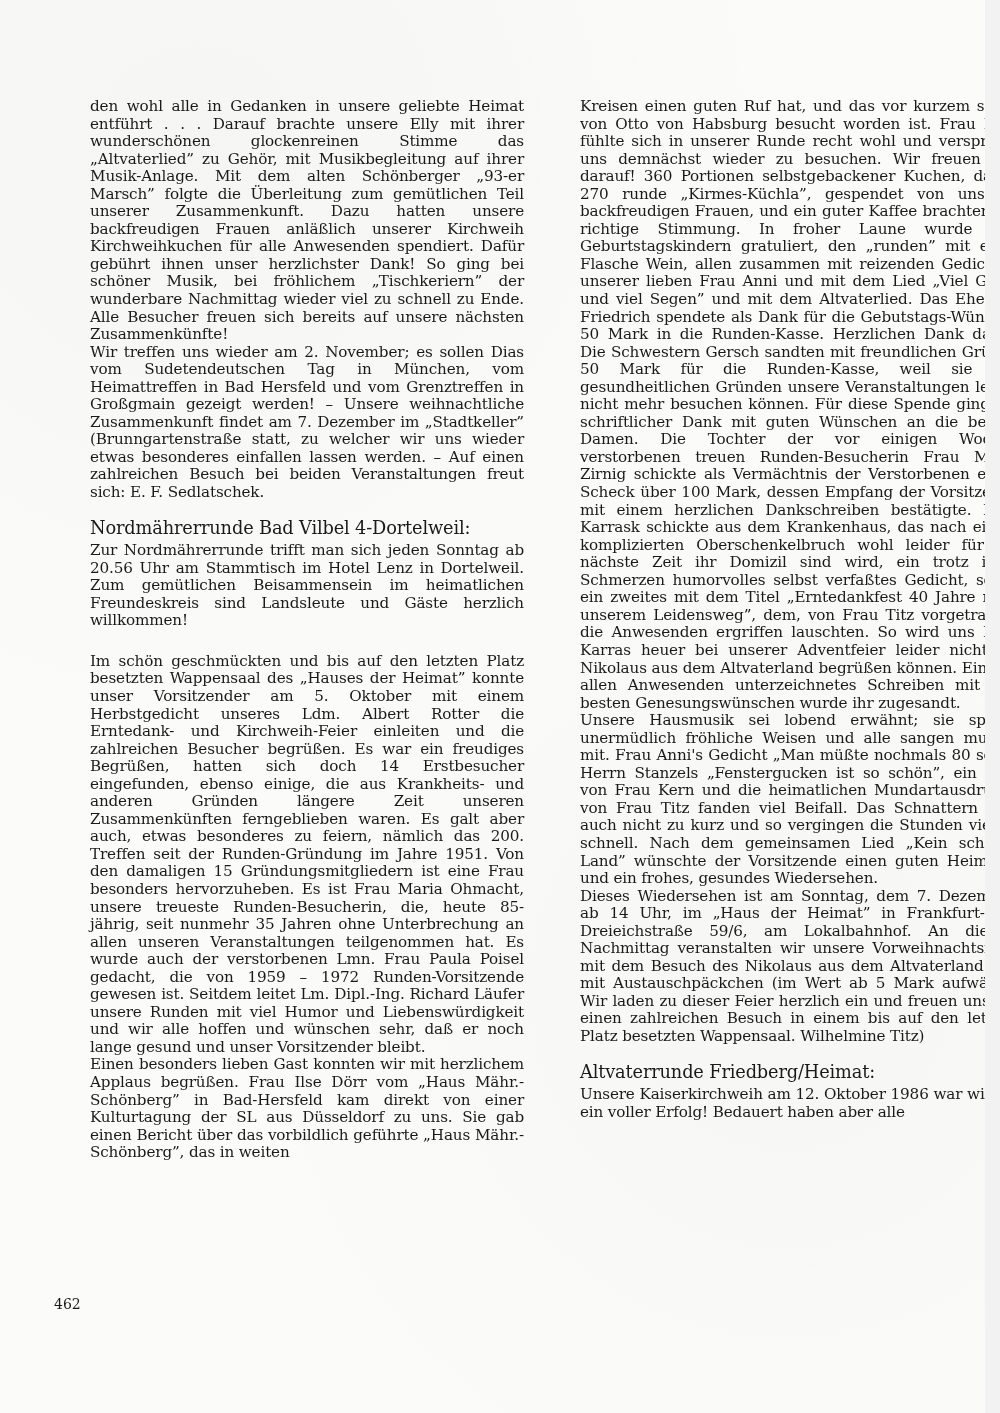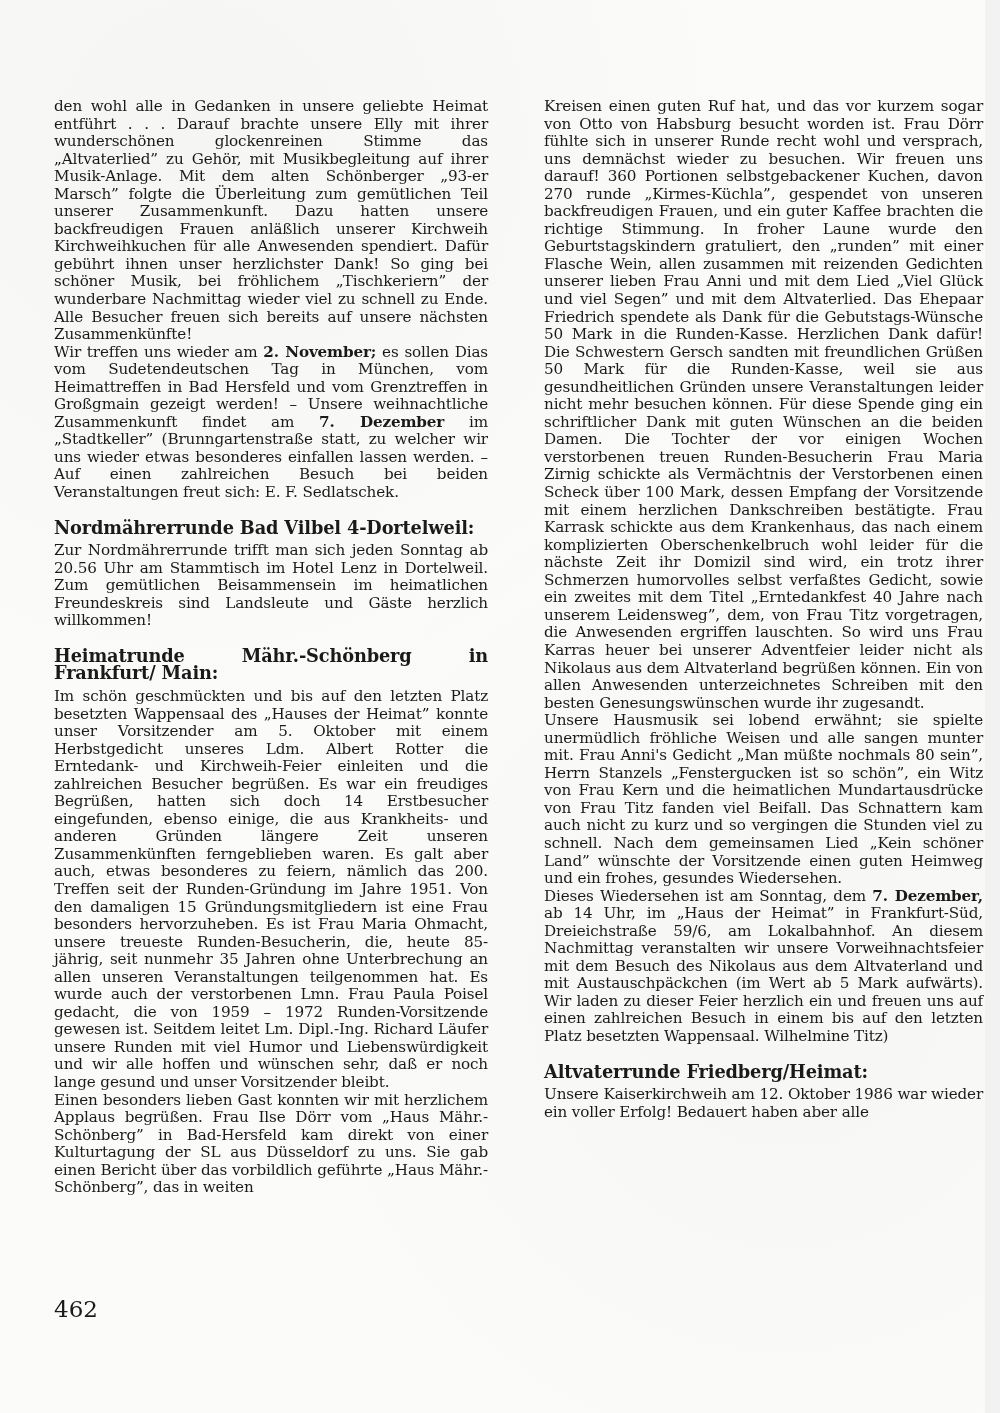--- a/index.html
+++ b/index.html
@@ -35,72 +35,72 @@
     .col {
       position: absolute;
       top: 98px;
       font-family: "DejaVu Serif", "Liberation Serif", serif;
       font-size: 15.2px;
       line-height: 17.55px;
       color: #1a1a1a;
       text-align: justify;
       hyphens: manual;
       letter-spacing: -0.15px;
+      margin-left: 36px;
     }
     .col-left {
       left: 54px;
       width: 434px;
     }
     .col-right {
       left: 544px;
       width: 439px;
     }
     .para {
       margin: 0;
     }
     .heading {
-      font-weight: bold;
+      font-weight: normal;
       margin: 0;
       text-align: justify;
       text-align-last: left;
     }
     .gap-before-heading {
       height: 17px;
     }
     .gap-after-heading {
       height: 6px;
     }
     b {
-      font-weight: bold;
+      font-weight: normal;
     }
     .page-number {
       position: absolute;
       left: 54px;
       top: 1296px;
       font-family: "DejaVu Serif", "Liberation Serif", serif;
-      font-size: 23px;
+      font-size: 14px;
       color: #1a1a1a;
     }
   </style>
 </head>
 <body>
 
 <div class="page">
 
   <div class="col col-left">
     <p class="para">den wohl alle in Gedanken in unsere geliebte Heimat entführt . . . Darauf brachte unsere Elly mit ihrer wunderschönen glockenreinen Stimme das „Altvaterlied” zu Gehör, mit Musikbegleitung auf ihrer Musik-Anlage. Mit dem alten Schönberger „93-er Marsch” folgte die Überleitung zum gemütlichen Teil unserer Zusammenkunft. Dazu hatten unsere backfreudigen Frauen anläßlich unserer Kirchweih Kirchweihkuchen für alle Anwesenden spendiert. Dafür gebührt ihnen unser herzlichster Dank! So ging bei schöner Musik, bei fröhlichem „Tischkeriern” der wunderbare Nachmittag wieder viel zu schnell zu Ende. Alle Besucher freuen sich bereits auf unsere nächsten Zusammenkünfte!</p>
     <p class="para"><span>Wir treffen uns wieder am </span><b>2. November;</b><span> es sollen Dias vom Sudetendeutschen Tag in München, vom Heimattreffen in Bad Hersfeld und vom Grenztreffen in Großgmain gezeigt werden! – Unsere weihnachtliche Zusammenkunft findet am </span><b>7. Dezember</b><span> im „Stadtkeller” (Brunngartenstraße statt, zu welcher wir uns wieder etwas besonderes einfallen lassen werden. – Auf einen zahlreichen Besuch bei beiden Veranstaltungen freut sich: E. F. Sedlatschek.</span></p>
 
     <div class="gap-before-heading"></div>
     <h3 class="heading">Nordmährerrunde Bad Vilbel 4-Dortelweil:</h3>
     <div class="gap-after-heading"></div>
     <p class="para">Zur Nordmährerrunde trifft man sich jeden Sonntag ab 20.56 Uhr am Stammtisch im Hotel Lenz in Dortelweil. Zum gemütlichen Beisammensein im heimatlichen Freundeskreis sind Landsleute und Gäste herzlich willkommen!</p>
 
     <div class="gap-before-heading"></div>
-    <h3 class="heading">Heimatrunde Mähr.-Schönberg in Frankfurt/ Main:</h3>
     <div class="gap-after-heading"></div>
     <p class="para">Im schön geschmückten und bis auf den letzten Platz besetzten Wappensaal des „Hauses der Heimat” konnte unser Vorsitzender am 5. Oktober mit einem Herbstgedicht unseres Ldm. Albert Rotter die Erntedank- und Kirchweih-Feier einleiten und die zahlreichen Besucher begrüßen. Es war ein freudiges Begrüßen, hatten sich doch 14 Erstbesucher eingefunden, ebenso einige, die aus Krankheits- und anderen Gründen längere Zeit unseren Zusammenkünften ferngeblieben waren. Es galt aber auch, etwas besonderes zu feiern, nämlich das 200. Treffen seit der Runden-Gründung im Jahre 1951. Von den damaligen 15 Gründungsmitgliedern ist eine Frau besonders hervorzuheben. Es ist Frau Maria Ohmacht, unsere treueste Runden-Besucherin, die, heute 85-jährig, seit nunmehr 35 Jahren ohne Unterbrechung an allen unseren Veranstaltungen teilgenommen hat. Es wurde auch der verstorbenen Lmn. Frau Paula Poisel gedacht, die von 1959 – 1972 Runden-Vorsitzende gewesen ist. Seitdem leitet Lm. Dipl.-Ing. Richard Läufer unsere Runden mit viel Humor und Liebenswürdigkeit und wir alle hoffen und wünschen sehr, daß er noch lange gesund und unser Vorsitzender bleibt.</p>
     <p class="para">Einen besonders lieben Gast konnten wir mit herzlichem Applaus begrüßen. Frau Ilse Dörr vom „Haus Mähr.-Schönberg” in Bad-Hersfeld kam direkt von einer Kulturtagung der SL aus Düsseldorf zu uns. Sie gab einen Bericht über das vorbildlich geführte „Haus Mähr.-Schönberg”, das in weiten</p>
   </div>
 
   <div class="col col-right">
     <p class="para">Kreisen einen guten Ruf hat, und das vor kurzem sogar von Otto von Habsburg besucht worden ist. Frau Dörr fühlte sich in unserer Runde recht wohl und versprach, uns demnächst wieder zu besuchen. Wir freuen uns darauf! 360 Portionen selbstgebackener Kuchen, davon 270 runde „Kirmes-Küchla”, gespendet von unseren backfreudigen Frauen, und ein guter Kaffee brachten die richtige Stimmung. In froher Laune wurde den Geburtstagskindern gratuliert, den „runden” mit einer Flasche Wein, allen zusammen mit reizenden Gedichten unserer lieben Frau Anni und mit dem Lied „Viel Glück und viel Segen” und mit dem Altvaterlied. Das Ehepaar Friedrich spendete als Dank für die Gebutstags-Wünsche 50 Mark in die Runden-Kasse. Herzlichen Dank dafür! Die Schwestern Gersch sandten mit freundlichen Grüßen 50 Mark für die Runden-Kasse, weil sie aus gesundheitlichen Gründen unsere Veranstaltungen leider nicht mehr besuchen können. Für diese Spende ging ein schriftlicher Dank mit guten Wünschen an die beiden Damen. Die Tochter der vor einigen Wochen verstorbenen treuen Runden-Besucherin Frau Maria Zirnig schickte als Vermächtnis der Verstorbenen einen Scheck über 100 Mark, dessen Empfang der Vorsitzende mit einem herzlichen Dankschreiben bestätigte. Frau Karrask schickte aus dem Krankenhaus, das nach einem komplizierten Oberschenkelbruch wohl leider für die nächste Zeit ihr Domizil sind wird, ein trotz ihrer Schmerzen humorvolles selbst verfaßtes Gedicht, sowie ein zweites mit dem Titel „Erntedankfest 40 Jahre nach unserem Leidensweg”, dem, von Frau Titz vorgetragen, die Anwesenden ergriffen lauschten. So wird uns Frau Karras heuer bei unserer Adventfeier leider nicht als Nikolaus aus dem Altvaterland begrüßen können. Ein von allen Anwesenden unterzeichnetes Schreiben mit den besten Genesungswünschen wurde ihr zugesandt.</p>
     <p class="para">Unsere Hausmusik sei lobend erwähnt; sie spielte unermüdlich fröhliche Weisen und alle sangen munter mit. Frau Anni's Gedicht „Man müßte nochmals 80 sein”, Herrn Stanzels „Fenstergucken ist so schön”, ein Witz von Frau Kern und die heimatlichen Mundartausdrücke von Frau Titz fanden viel Beifall. Das Schnattern kam auch nicht zu kurz und so vergingen die Stunden viel zu schnell. Nach dem gemeinsamen Lied „Kein schöner Land” wünschte der Vorsitzende einen guten Heimweg und ein frohes, gesundes Wiedersehen.</p>
     <p class="para"><span>Dieses Wiedersehen ist am Sonntag, dem </span><b>7. Dezember,</b><span> ab 14 Uhr, im „Haus der Heimat” in Frankfurt-Süd, Dreieichstraße 59/6, am Lokalbahnhof. An diesem Nachmittag veranstalten wir unsere Vorweihnachtsfeier mit dem Besuch des Nikolaus aus dem Altvaterland und mit Austauschpäckchen (im Wert ab 5 Mark aufwärts). Wir laden zu dieser Feier herzlich ein und freuen uns auf einen zahlreichen Besuch in einem bis auf den letzten Platz besetzten Wappensaal. Wilhelmine Titz)</span></p>
 

